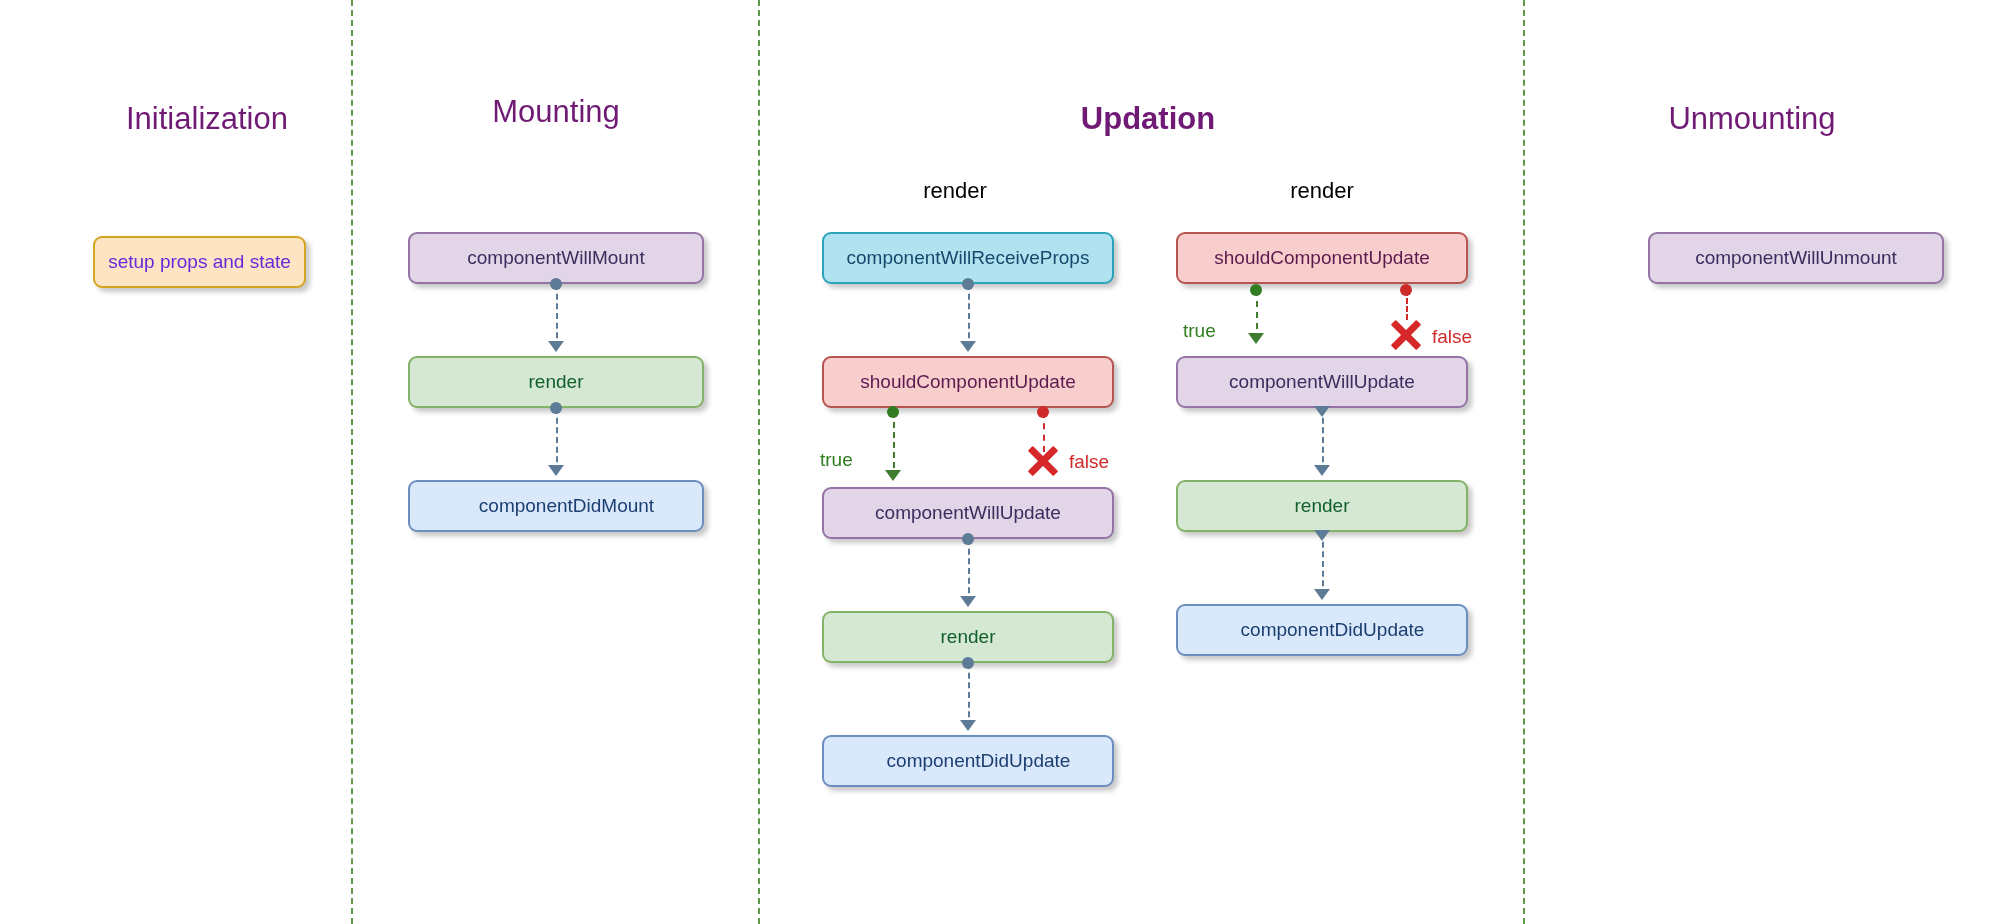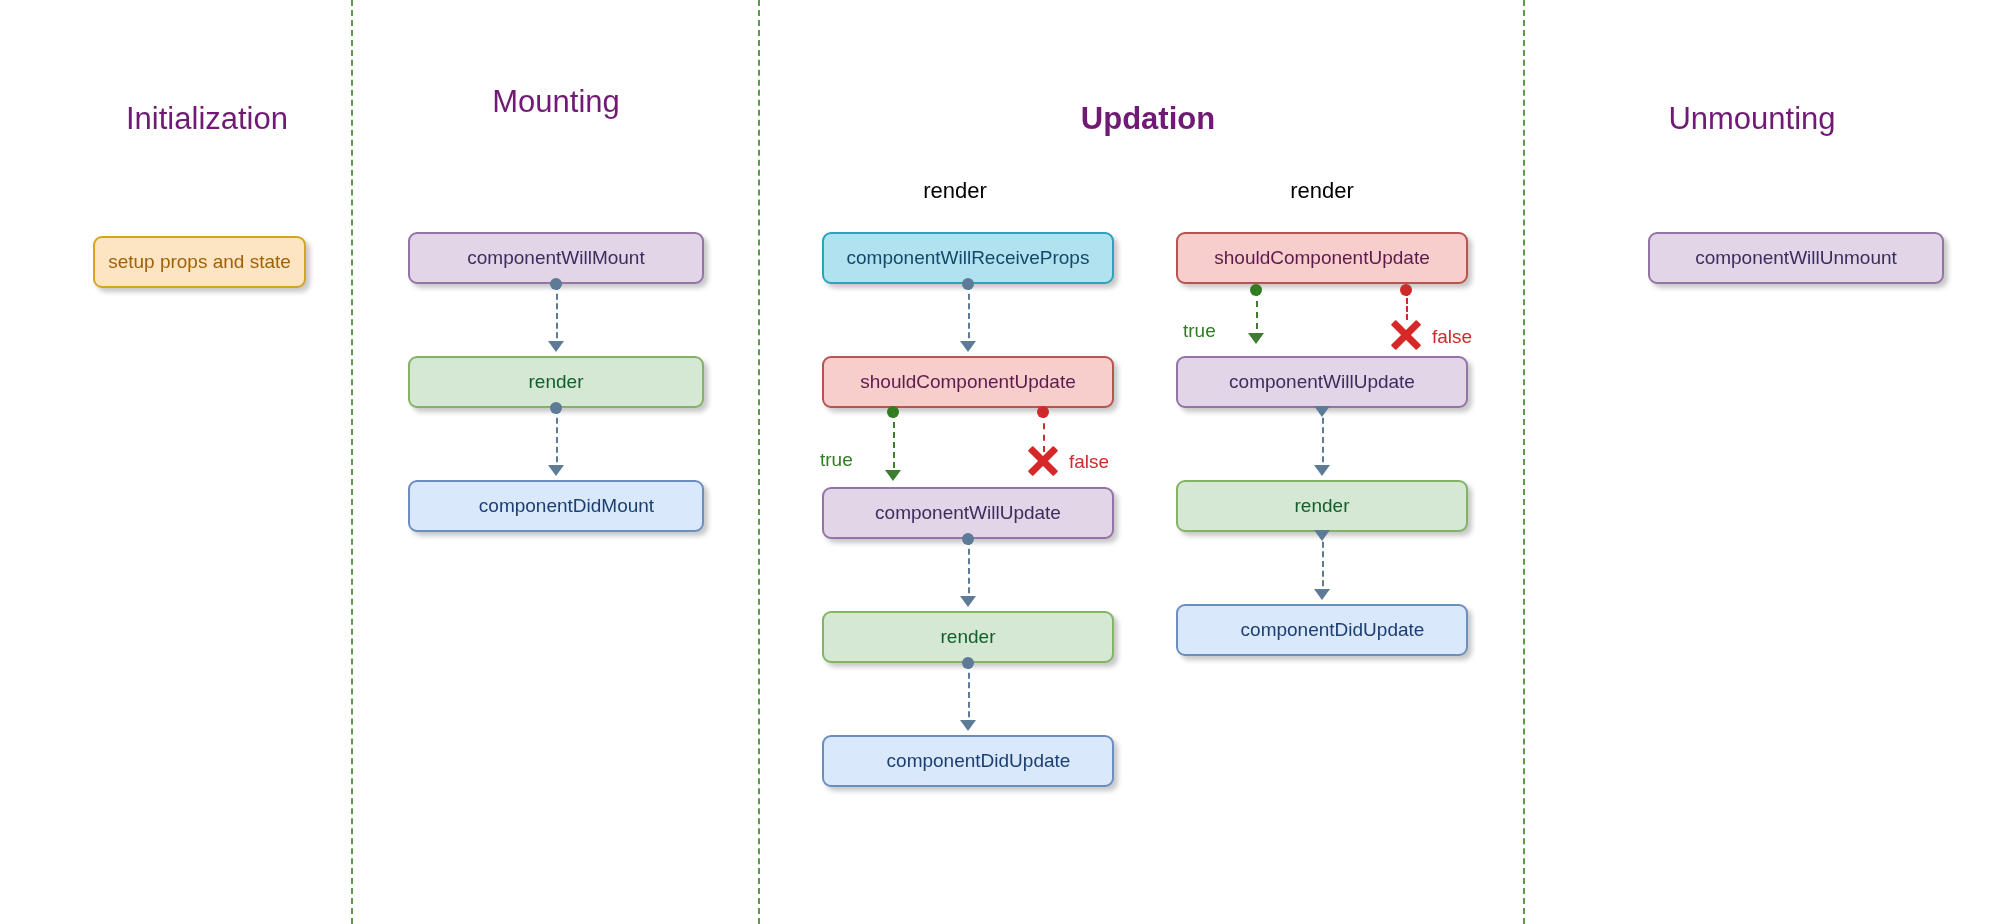--- a/index.html
+++ b/index.html
@@ -57,21 +57,21 @@
     display: flex;
     align-items: center;
     justify-content: center;
     border-radius: 9px;
     border-width: 2px;
     border-style: solid;
     font-size: 19px;
     white-space: nowrap;
     box-shadow: 4px 4px 5px rgba(0,0,0,0.22);
   }
-  .node.orange { background:#fde5c4; border-color:#d6a520; color:#a16207; }
+  .node.orange { background:#fde5c4; border-color:#d6a520; color:#6d28d9; }
   .node.purple { background:#e1d5e7; border-color:#9673a6; color:#3b2d5e; }
   .node.green  { background:#d5e8d4; border-color:#82b366; color:#11602c; }
   .node.blue   { background:#dae8fc; border-color:#6c8ebf; color:#1c3f72;padding-left:21px; }
   .node.cyan   { background:#b0e3ef; border-color:#2ba3b8; color:#15486b; }
   .node.red    { background:#f8cecc; border-color:#b85450; color:#5c1a4e; }
 
   
   .conn {
     position: absolute;
     width: 0;
@@ -139,21 +139,21 @@
 <body>
 
 <div id="canvas">
 
   <div class="divider" style="left:351px;"></div>
   <div class="divider" style="left:758px;"></div>
   <div class="divider" style="left:1523px;"></div>
 
   <div class="section-title" style="left:207px; top:103px;">Initialization</div>
 
-  <div class="section-title" style="left:556px; top:86px;">Mounting</div>
+  <div class="section-title" style="left:556px; top:96px;">Mounting</div>
 
   <div class="section-title" style="left:1148px; top:103px;font-weight:bold;">Updation</div>
 
   <div class="section-title" style="left:1752px; top:103px;">Unmounting</div>
 
   <div class="sub-title" style="left:955px; top:180px;">render</div>
 
   <div class="sub-title" style="left:1322px; top:180px;">render</div>
 
   <div class="node orange" style="left:93px; top:236px; width:213px; height:52px;">setup props and state</div>

